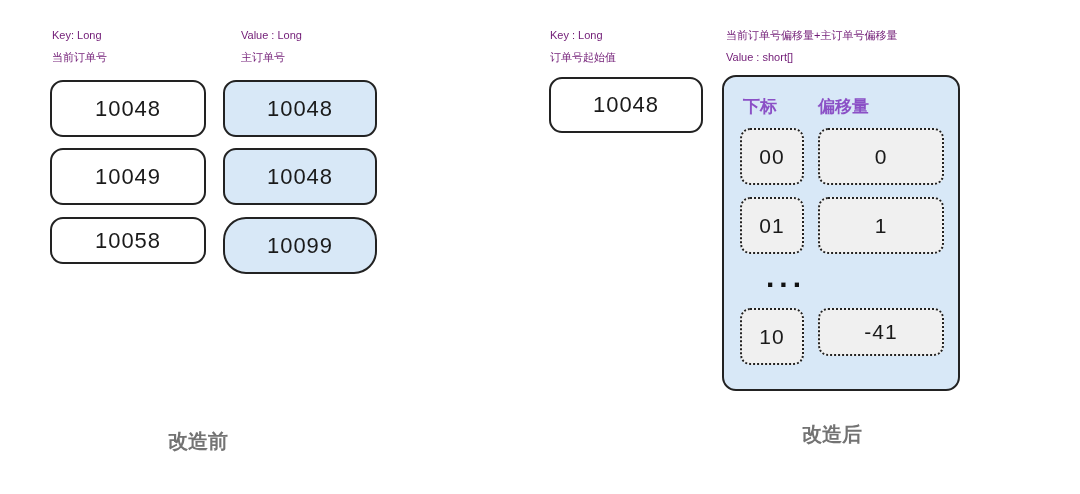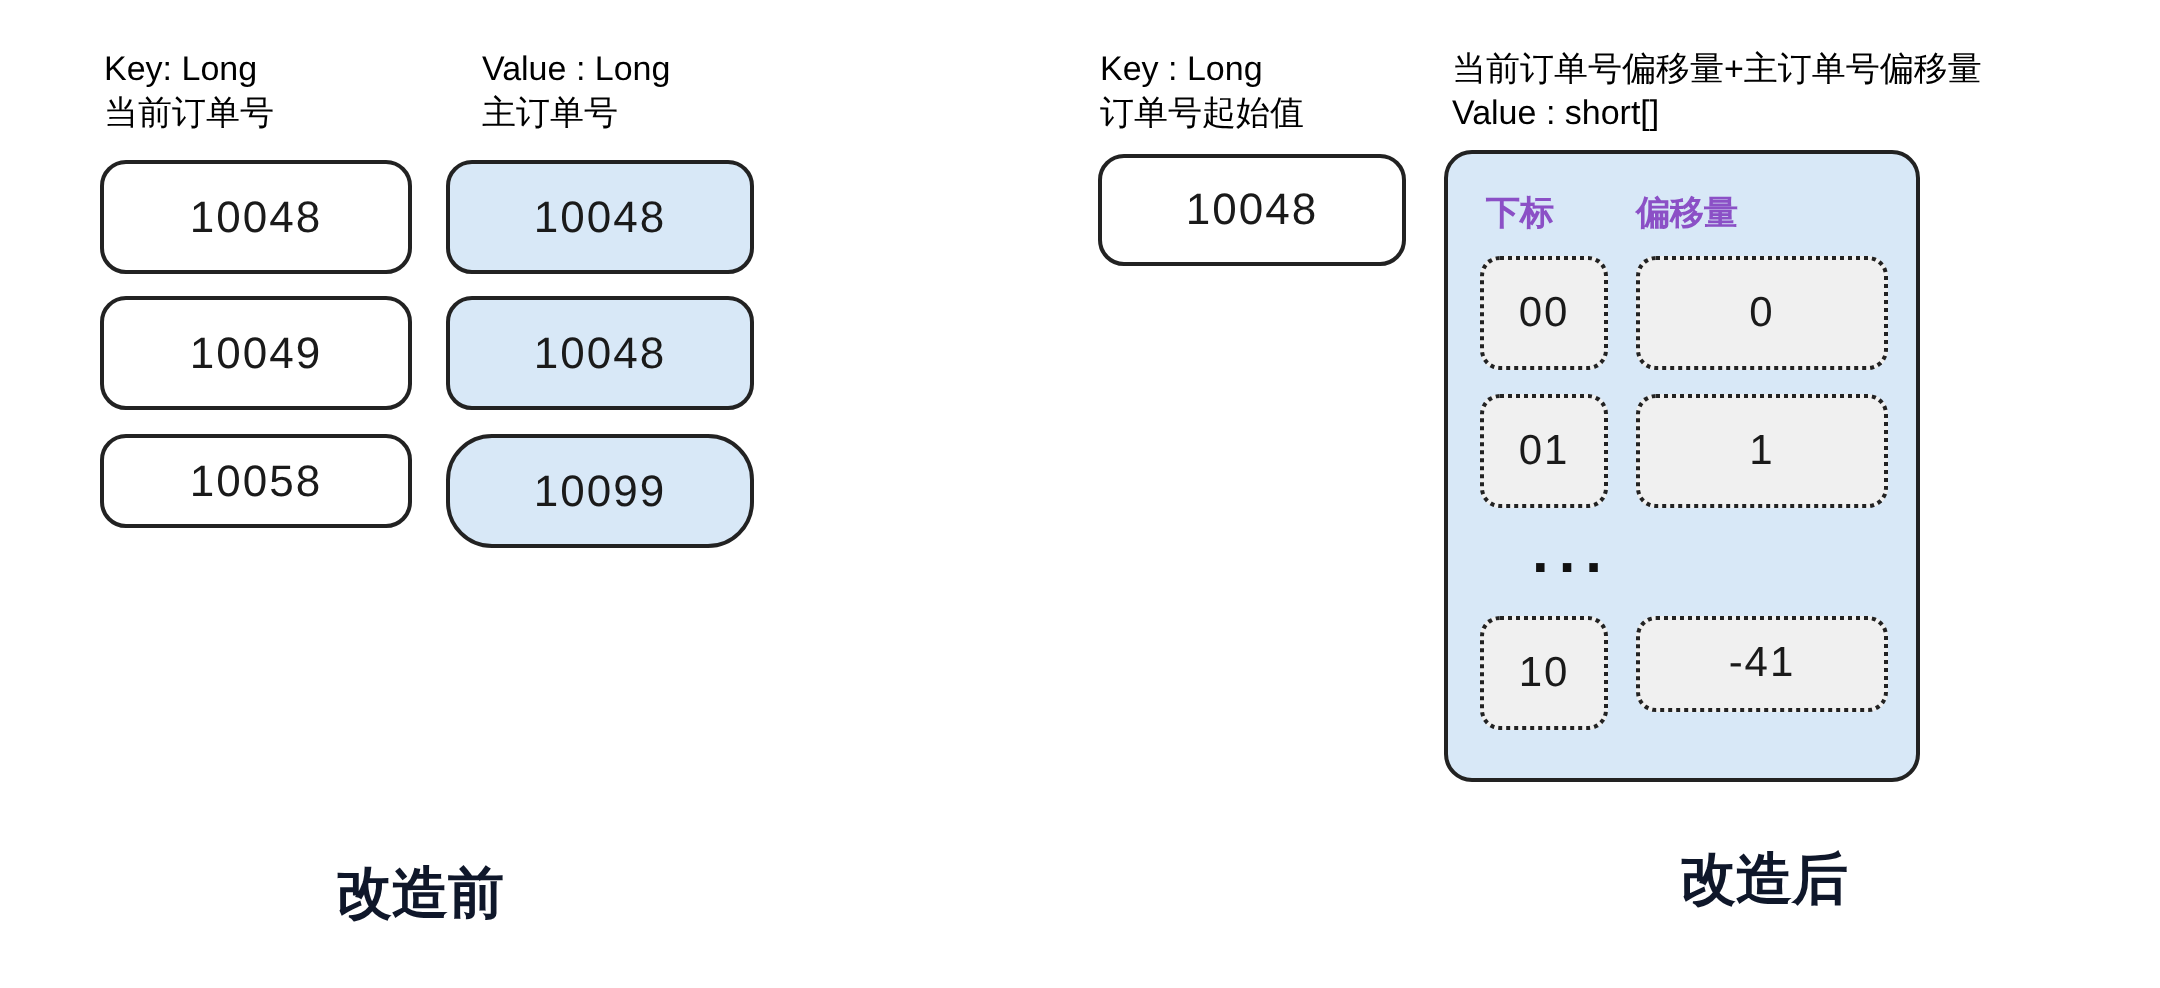--- a/index.html
+++ b/index.html
@@ -6,22 +6,22 @@
   html, body { width: 1080px; height: 494px; }
   body {
     background: #ffffff;
     font-family: "Liberation Sans", "DejaVu Sans", sans-serif;
     position: relative;
     overflow: hidden;
   }
   .abs { position: absolute; }
   .hdr {
     position: absolute;
-    color: #000000;
-    font-size: 17px;
+    color: #701a75;
+    font-size: 11px;
     line-height: 22px;
     white-space: nowrap;
   }
   .box {
     position: absolute;
     border: 2.5px solid #222222;
     border-radius: 13px;
     background: #ffffff;
     display: flex;
     align-items: center;
@@ -59,22 +59,22 @@
   .ellipsis {
     position: absolute;
     font-size: 30px;
     font-weight: bold;
     color: #111111;
     letter-spacing: 5px;
     line-height: 10px;
   }
   .caption {
     position: absolute;
-    color: #0f172a;
-    font-size: 28px;
+    color: #737373;
+    font-size: 20px;
     font-weight: bold;
     white-space: nowrap;
   }
 </style>
 </head>
 <body>
 
 <div class="abs" style="left:0;top:0;width:1080px;height:494px;">
 
   <div>
@@ -123,16 +123,16 @@
     <div class="cell" style="left:818px;top:128px;width:126px;height:57px;">0</div>
 
     <div class="cell" style="left:740px;top:197px;width:64px;height:57px;">01</div>
     <div class="cell" style="left:818px;top:197px;width:126px;height:57px;">1</div>
 
     <div class="ellipsis" style="left:766px;top:272px;">...</div>
 
     <div class="cell" style="left:740px;top:308px;width:64px;height:57px;">10</div>
     <div class="cell" style="left:818px;top:308px;width:126px;height:48px;">-41</div>
 
-    <div class="caption" style="left:802px;top:421px;margin-left:38px;">改造后</div>
+    <div class="caption" style="left:802px;top:421px;">改造后</div>
   </div>
 
 </div>
 
 </body></html>

